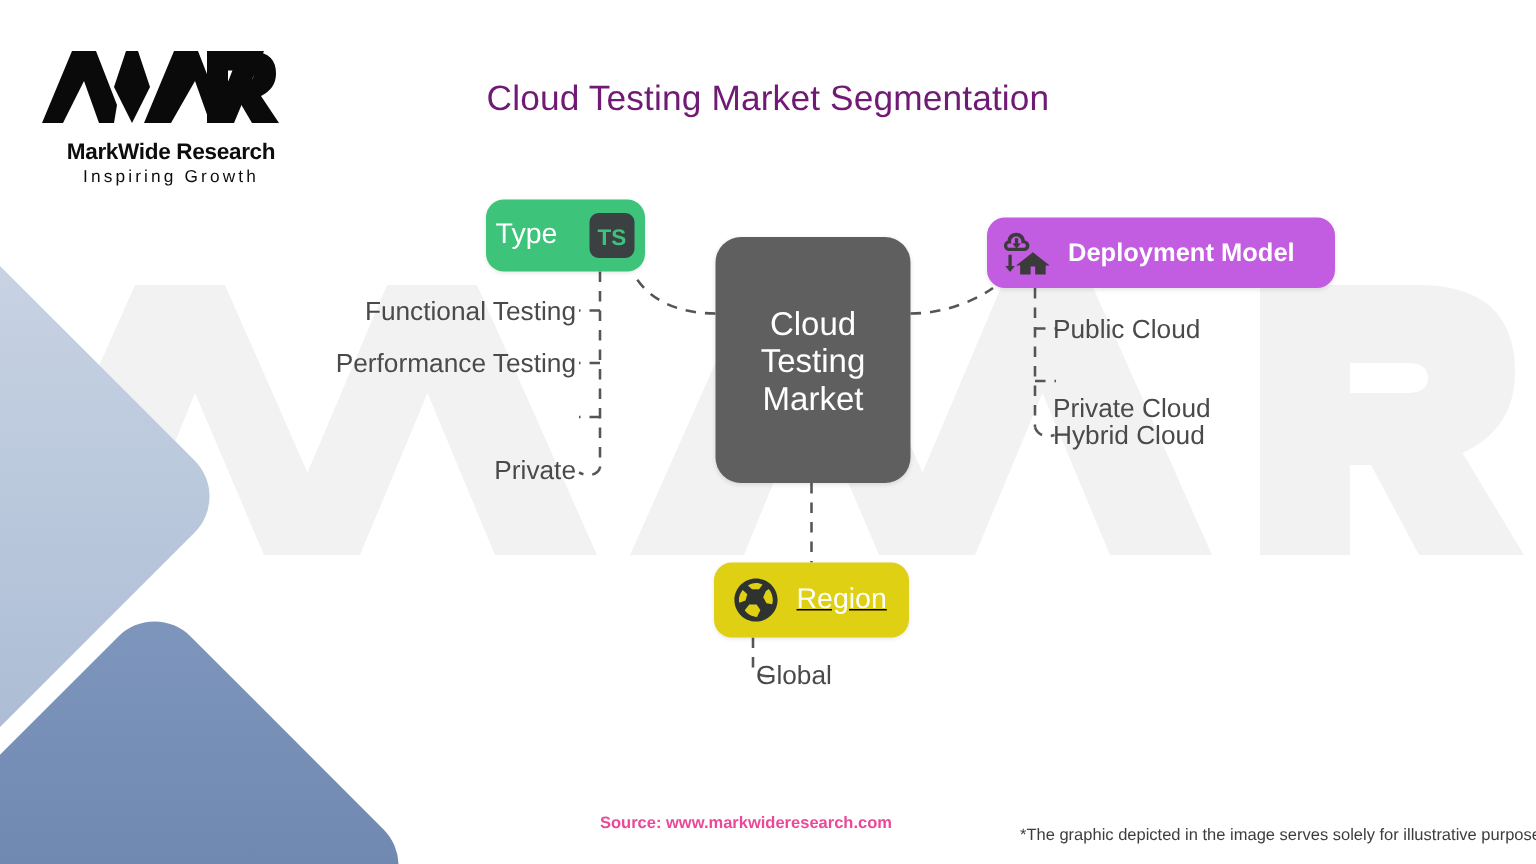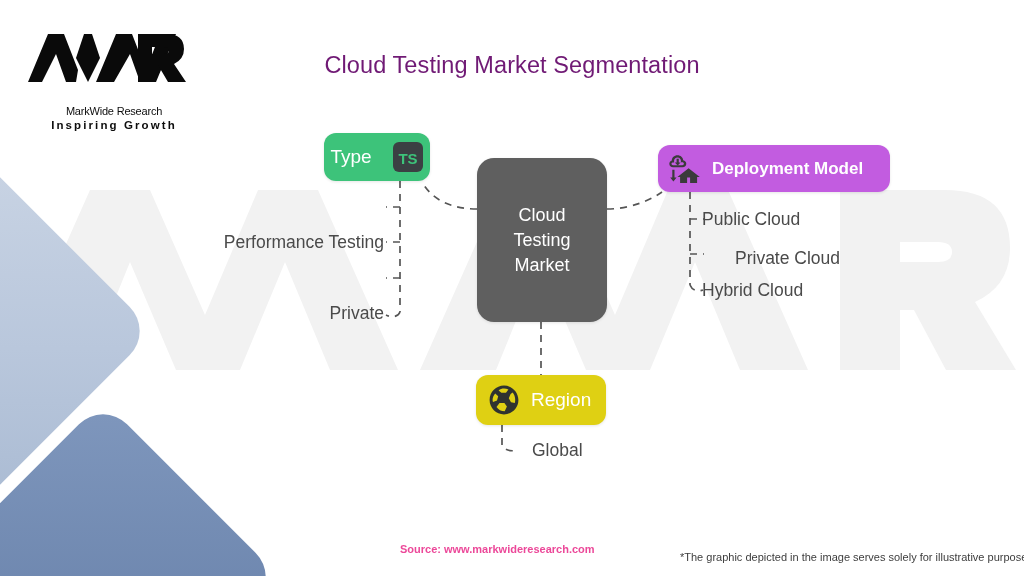--- a/index.html
+++ b/index.html
@@ -57,28 +57,28 @@
   .logo {
     position: absolute;
     left: 26px;
     top: 30px;
     width: 176px;
     height: 96px;
     text-align: center;
   }
   .logo-mark { display: block; }
   .logo-name {
-    font-weight: normal;
-    font-size: 11px;
+    font-weight: bold;
+    font-size: 15px;
     letter-spacing: -0.2px;
     color: #0d0d0d;
-    margin-top: 19px;
+    margin-top: 7px;
   }
   .logo-tag {
-    font-weight: bold;
+    font-weight: normal;
     font-size: 11.5px;
     letter-spacing: 2.1px;
     color: #0d0d0d;
     margin-top: 2px;
   }
 
   
   .title {
     position: absolute;
     left: 0;
@@ -114,21 +114,21 @@
     width: 130px;
     height: 164px;
     background: #5f5f5f;
     border-radius: 17px;
     flex-direction: column;
     justify-content: center;
     align-items: center;
     box-shadow: 0 1px 3px rgba(0,0,0,0.10);
   }
   .node-center .node-label {
-    font-size: 18px;
+    font-size: 22px;
     line-height: 25px;
     text-align: center;
   }
 
   .node-type {
     left: 324px;
     top: 133px;
     width: 106px;
     height: 48px;
     background: #3dc37a;
@@ -156,41 +156,42 @@
   .node-region {
     left: 476px;
     top: 375px;
     width: 130px;
     height: 50px;
     background: #dfd013;
     border-radius: 12px;
     padding: 0 14px 0 12px;
     gap: 11px;
     box-shadow: 0 1px 3px rgba(0,0,0,0.10);
+    text-decoration: underline;
   }
   .node-region .node-label { font-size: 19px; }
 
   .icon-box {
     flex: 0 0 auto;
     display: block;
   }
 
   
   .leaf {
     position: absolute;
     font-size: 17.5px;
     color: #4a4a4a;
     white-space: nowrap;
   }
   .leaf-left {
     right: 640px;
     text-align: right;
   }
   .leaf-right { left: 702px; }
-  .leaf-bottom { left: 532px; text-align: center; }
+  .leaf-bottom { left: 504px; text-align: center; }
 
   
   .source {
     position: absolute;
     left: 400px;
     top: 543px;
     font-size: 11px;
     font-weight: bold;
     color: #ec4899;
     white-space: nowrap;
@@ -288,25 +289,26 @@
 
   <div class="node node-region">
     <svg class="icon-box" width="32" height="32" viewBox="0 0 32 32">
       <g fill="#2f3330">
         <path d="M16 1.6 C 8.1 1.6 1.6 8.0 1.6 16 C 1.6 23.9 8.1 30.4 16 30.4 C 23.9 30.4 30.4 23.9 30.4 16 C 30.4 8.0 23.9 1.6 16 1.6 Z M16 4.6 C 17.6 4.6 19.1 5.0 20.4 5.6 L18.0 8.8 L13.4 8.8 L10.6 6.4 C 12.2 5.2 14.0 4.6 16 4.6 Z M7.2 9.4 L10.2 12.2 L9.0 16.4 L5.0 17.9 C 4.7 17.3 4.6 16.6 4.6 16 C 4.6 13.5 5.6 11.2 7.2 9.4 Z M24.6 8.6 C 26.2 10.6 27.2 13.1 27.2 16 C 27.2 17.0 27.0 18.0 26.8 18.9 L23.0 18.2 L20.8 14.2 L22.6 10.0 Z M11.5 19.0 L16.4 19.0 L18.9 22.6 L16.7 27.3 C 13.3 27.2 10.3 25.5 8.5 22.9 Z"></path>
       </g>
     </svg>
     <span class="node-label">Region</span>
   </div>
 
+  <div class="leaf leaf-left" style="top:197px;">Functional Testing</div>
   <div class="leaf leaf-left" style="top:232px;">Performance Testing</div>
   <div class="leaf leaf-left" style="top:303px;">Private</div>
 
   <div class="leaf leaf-right" style="top:209px;">Public Cloud</div>
-  <div class="leaf leaf-right" style="top:248px;margin-left:33px;">Private Cloud</div>
+  <div class="leaf leaf-right" style="top:262px;">Private Cloud</div>
   <div class="leaf leaf-right" style="top:280px;">Hybrid Cloud</div>
 
   <div class="leaf leaf-bottom" style="top:440px;">Global</div>
 
   <div class="source">Source: www.markwideresearch.com</div>
   <div class="disclaimer">*The graphic depicted in the image serves solely for illustrative purposes</div>
 
 </div>
 
 </body></html>

